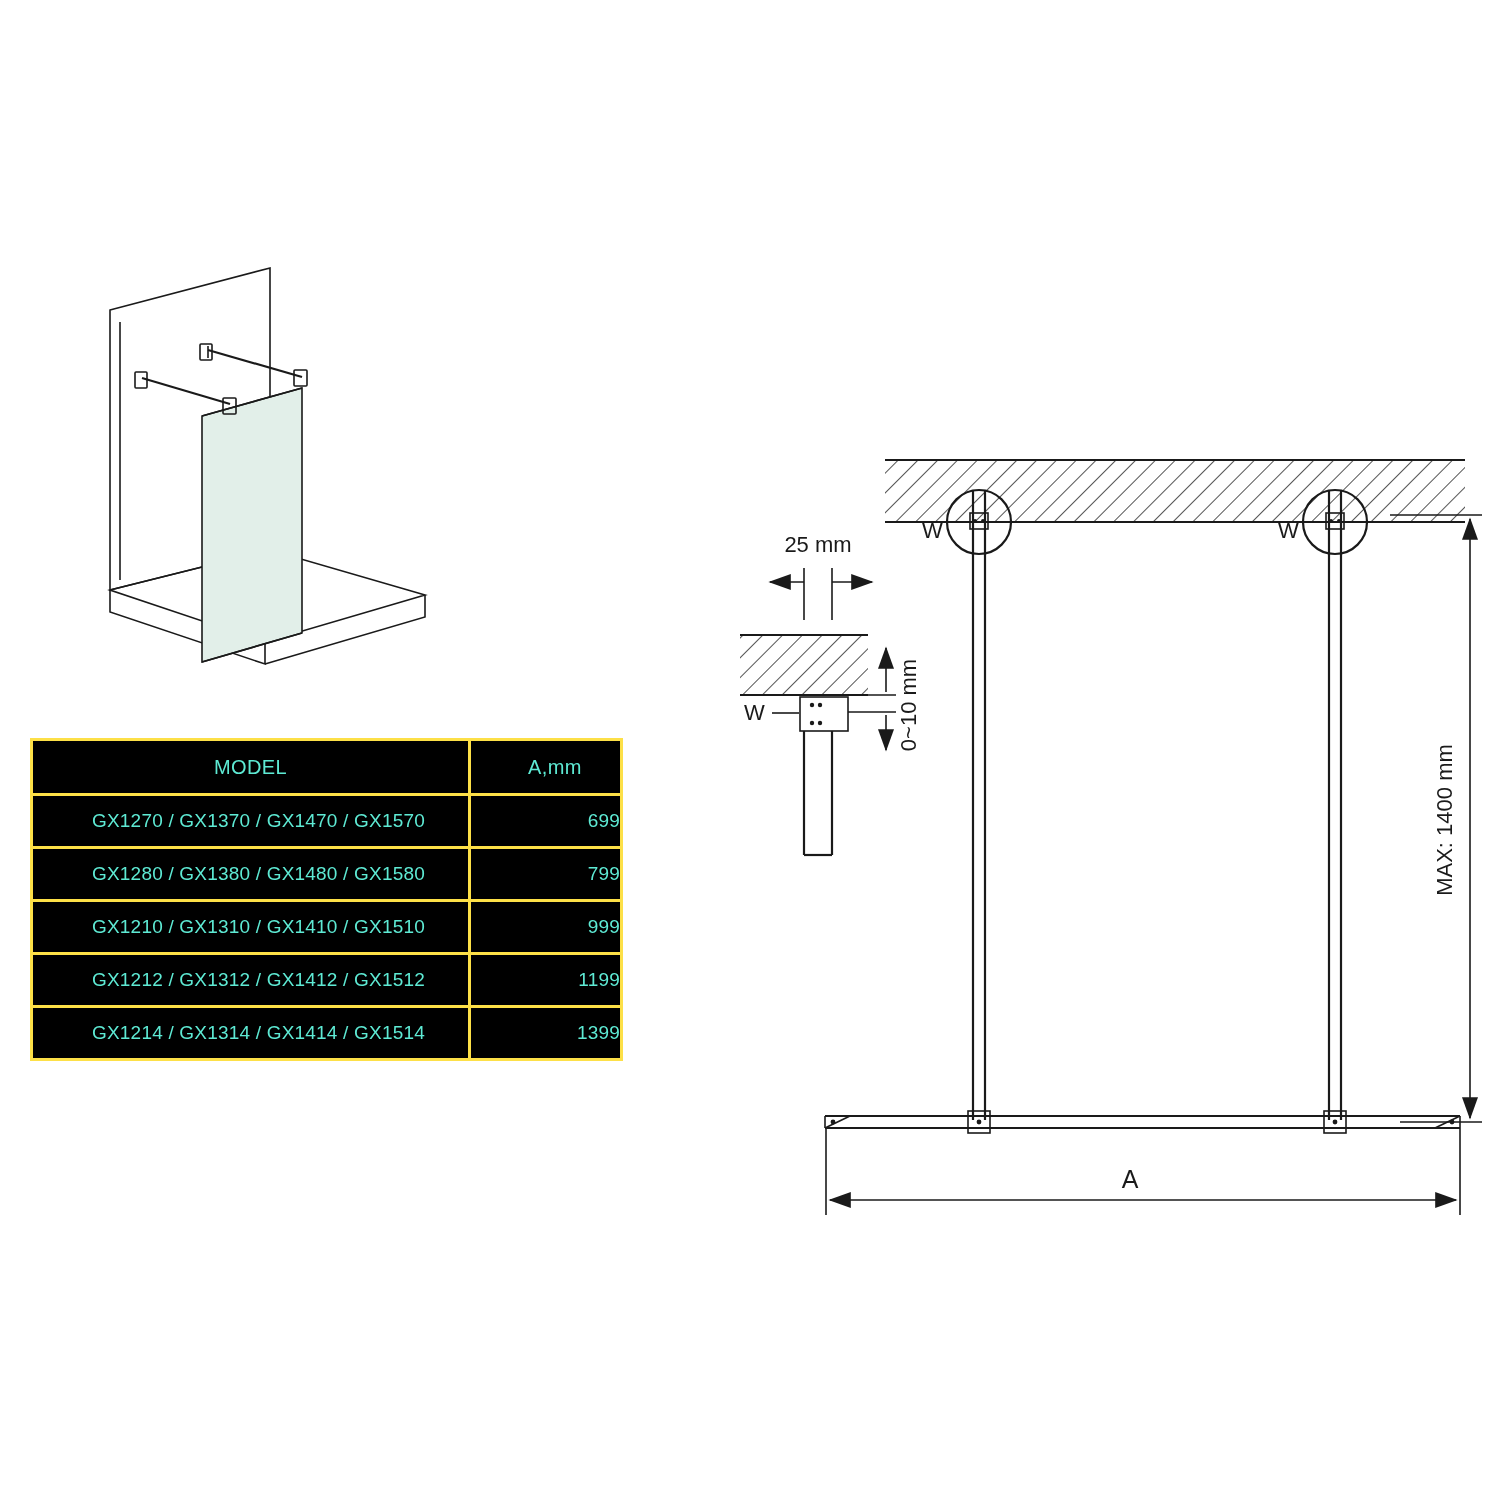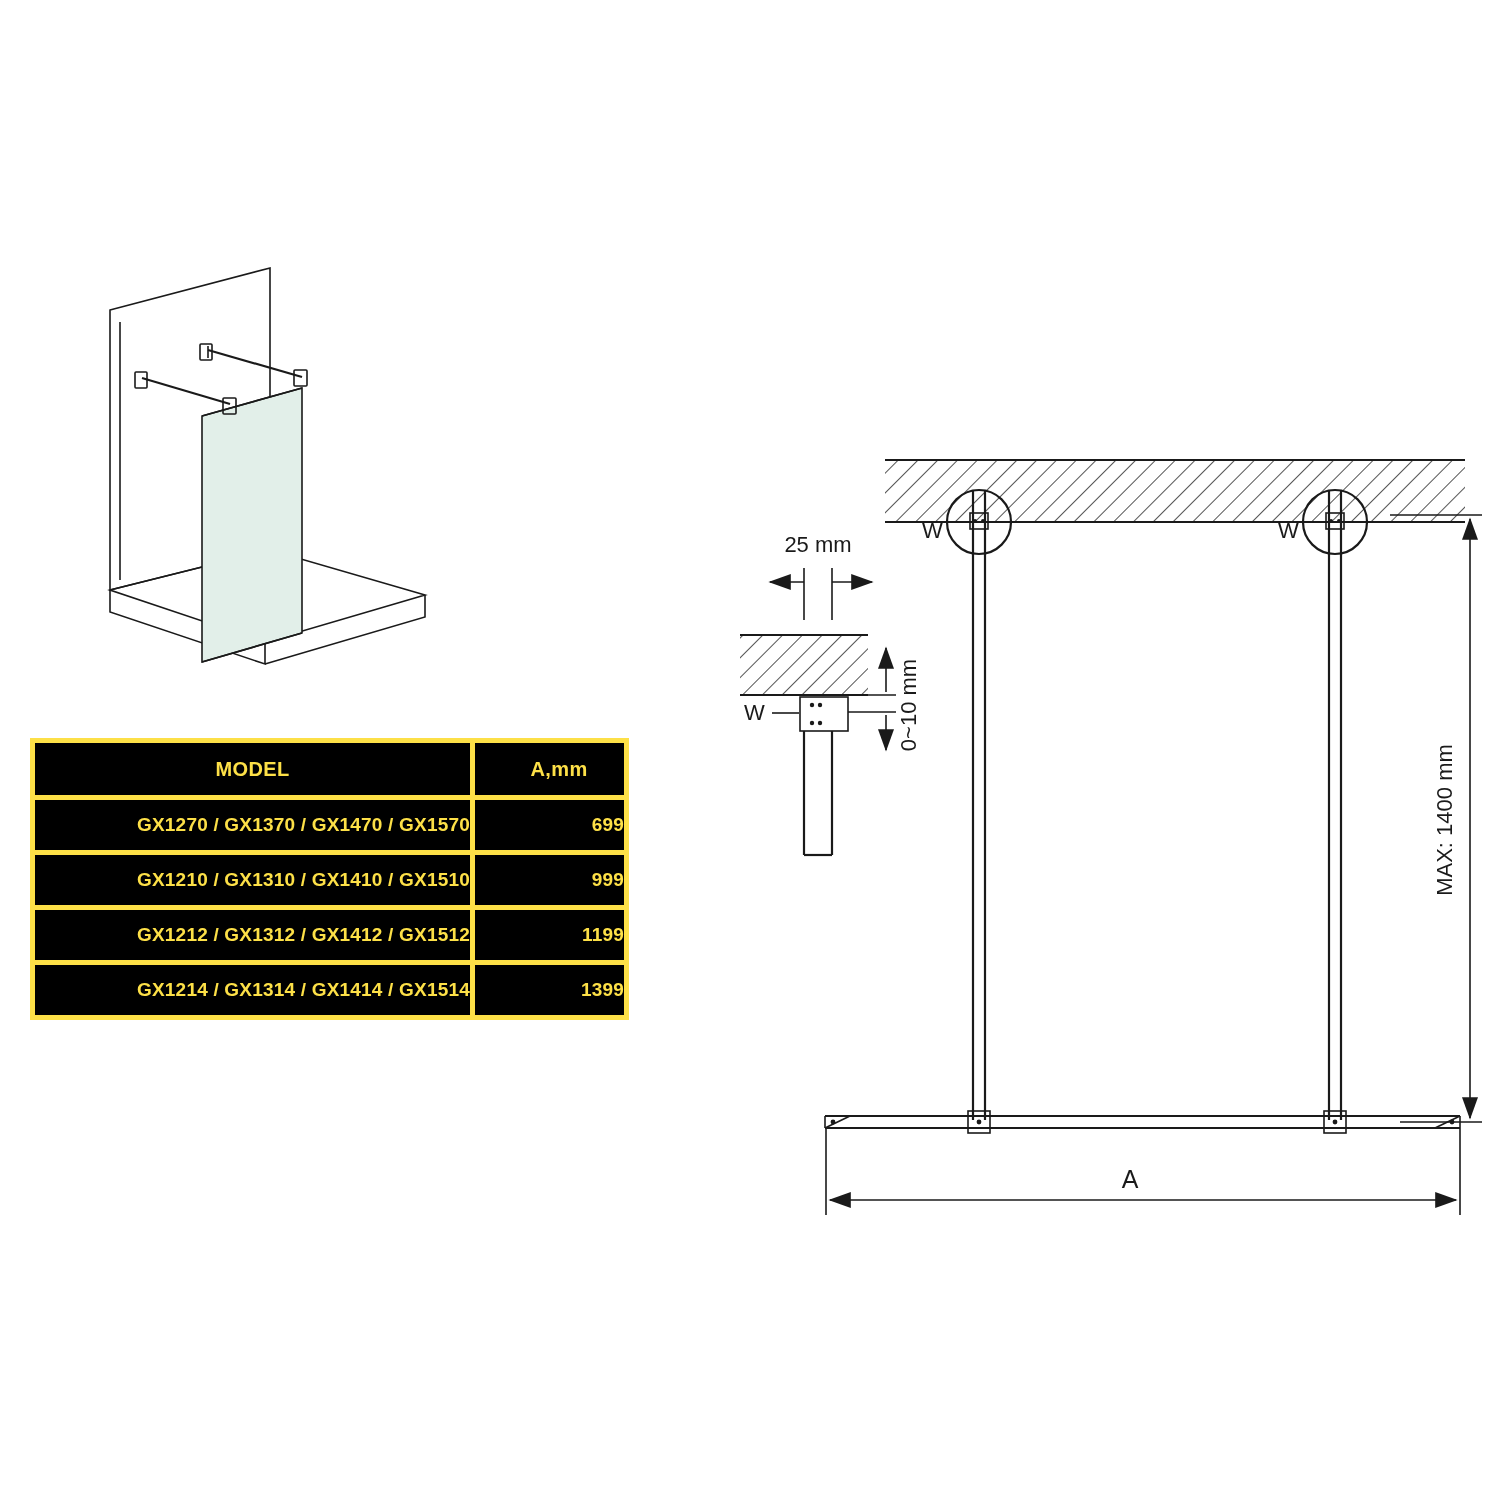--- a/index.html
+++ b/index.html
@@ -32,36 +32,36 @@
   #model-table {
     position: absolute;
     left: 30px;
     top: 738px;
     width: 565px;
     border-collapse: collapse;
     background: #000;
     table-layout: fixed;
   }
   #model-table th, #model-table td {
-    border: 5px solid #fde047;
-    color: #fde047;
+    border: 3px solid #fde047;
+    color: #5eead4;
     font-size: 19px;
-    font-weight: bold;
+    font-weight: normal;
     padding: 0;
     height: 50px;
     vertical-align: middle;
   }
   #model-table thead th {
     font-size: 20px;
     letter-spacing: .4px;
     text-align: center;
     height: 52px;
   }
   #model-table td.model-cell {
-    text-align: right;
+    text-align: center;
     padding-left: 16px;
     letter-spacing: .2px;
   }
   #model-table td.dim-cell {
     text-align: right;
     width: 130px;
     letter-spacing: .2px;
   }
   #model-table th.col-model { width: 435px; }
   #model-table th.col-dim { width: 130px; padding-left: 19px; }
@@ -121,20 +121,24 @@
     <thead>
       <tr>
         <th class="col-model">MODEL</th>
         <th class="col-dim">A,mm</th>
       </tr>
     </thead>
     <tbody>
       <tr>
         <td class="model-cell">GX1270 / GX1370 / GX1470 / GX1570</td>
         <td class="dim-cell">699</td>
+      </tr>
+      <tr>
+        <td class="model-cell">GX1280 / GX1380 / GX1480 / GX1580</td>
+        <td class="dim-cell">799</td>
       </tr>
       <tr>
         <td class="model-cell">GX1210 / GX1310 / GX1410 / GX1510</td>
         <td class="dim-cell">999</td>
       </tr>
       <tr>
         <td class="model-cell">GX1212 / GX1312 / GX1412 / GX1512</td>
         <td class="dim-cell">1199</td>
       </tr>
       <tr>

